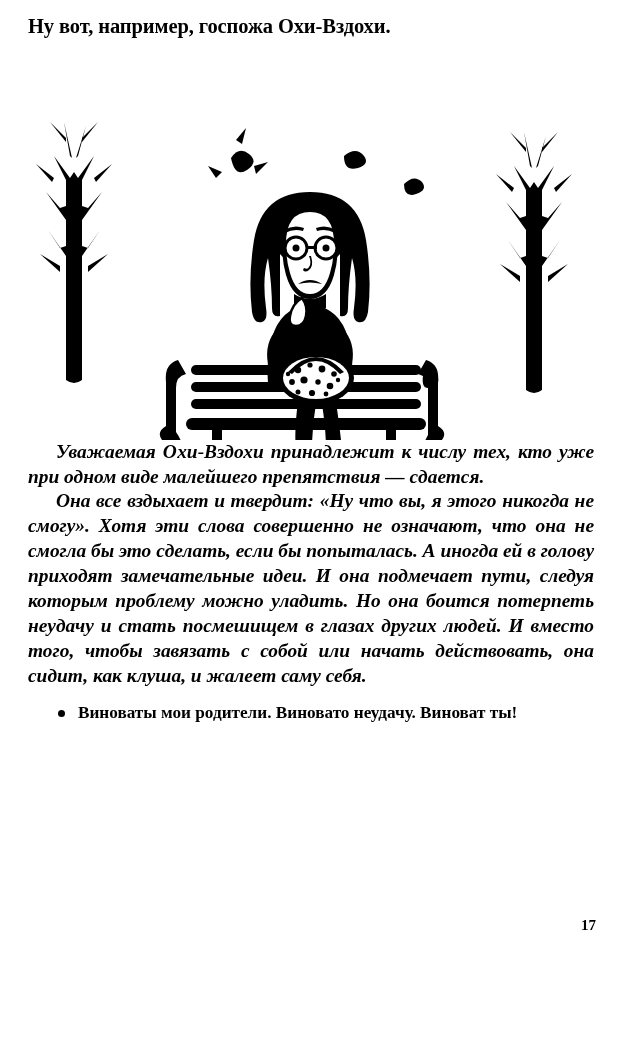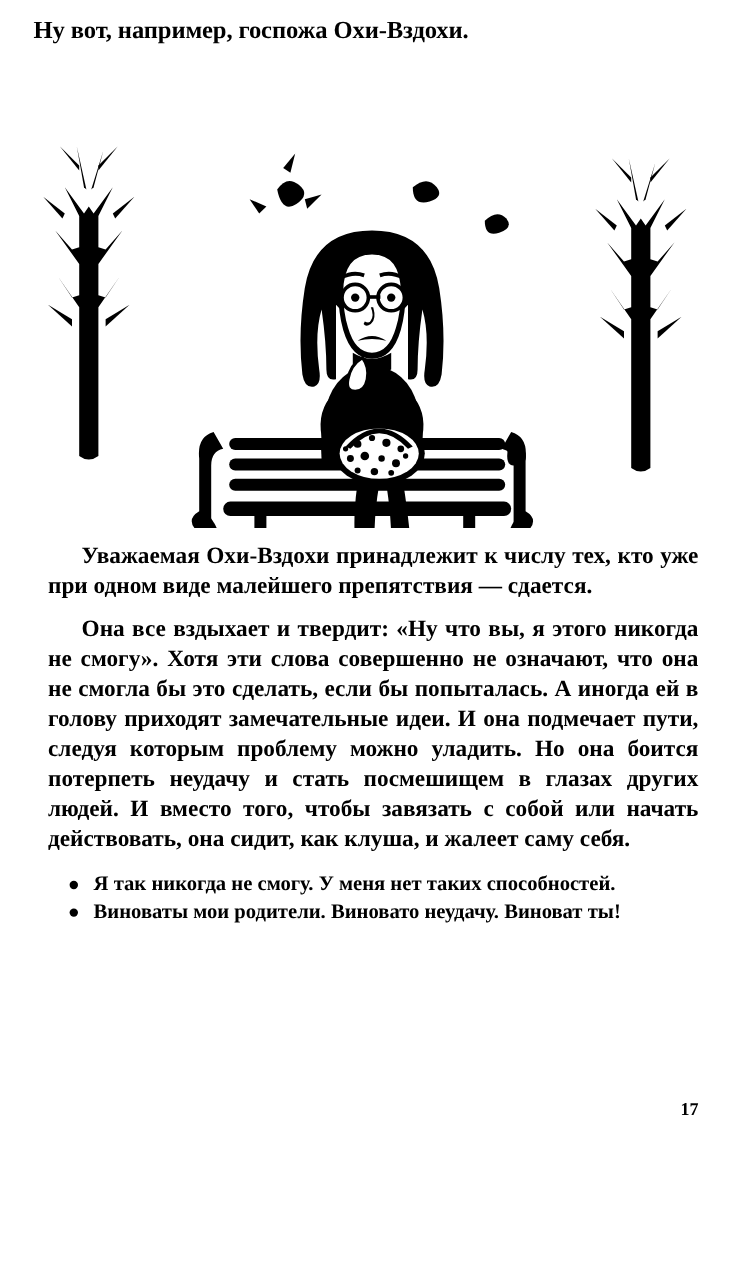--- a/index.html
+++ b/index.html
@@ -42,23 +42,24 @@
   .body-text {
     font-family: "Liberation Serif", serif;
     font-size: 19.4px;
     line-height: 1.285;
     text-align: justify;
     margin: 0;
     padding: 0 2px 0 2px;
     font-weight: 700;
   }
   .body-text p {
-    margin: 12px;
+    margin: 0;
     text-indent: 28px;
     hyphens: manual;
+    font-style: italic;
   }
   .body-text p.p-spaced {
     word-spacing: 2.6px;
   }
   .bullets {
     margin: 13px 0 0 0;
     padding: 0 2px 0 30px;
     list-style: none;
   }
   .bullets li {
@@ -75,21 +76,21 @@
     position: absolute;
     left: 2px;
     top: 8px;
     width: 7px;
     height: 7px;
     background: #000;
     border-radius: 50%;
   }
   .page-number {
     position: absolute;
-    right: 38px;
+    right: 24px;
     bottom: 16px;
     font-family: "Liberation Serif", serif;
     font-size: 15px;
     font-weight: 700;
   }
 </style>
 </head>
 <body>
 
 <div class="page">
@@ -205,18 +206,17 @@
       </g>
     </svg>
   </div>
 
   <div class="body-text">
     <p>Уважаемая Охи-Вздохи принадлежит к числу тех, кто уже при одном виде малейшего препятствия — сдается.</p>
     <p>Она все вздыхает и твердит: «Ну что вы, я этого никогда не смогу». Хотя эти слова совершенно не означают, что она не смогла бы это сделать, если бы попыталась. А иногда ей в голову приходят замечательные идеи. И она подмечает пути, следуя которым проблему можно уладить. Но она боится потерпеть неудачу и стать посмешищем в глазах других людей. И вместо того, чтобы завязать с собой или начать действовать, она сидит, как клуша, и жалеет саму себя.</p>
   </div>
 
   <ul class="bullets">
-    <li>Я так никогда не смогу. У меня нет таких способностей.</li>
     <li>Виноваты мои родители. Виновато неудачу. Виноват ты!</li>
   </ul>
 
   <div class="page-number">17</div>
 </div>
 
 </body></html>

